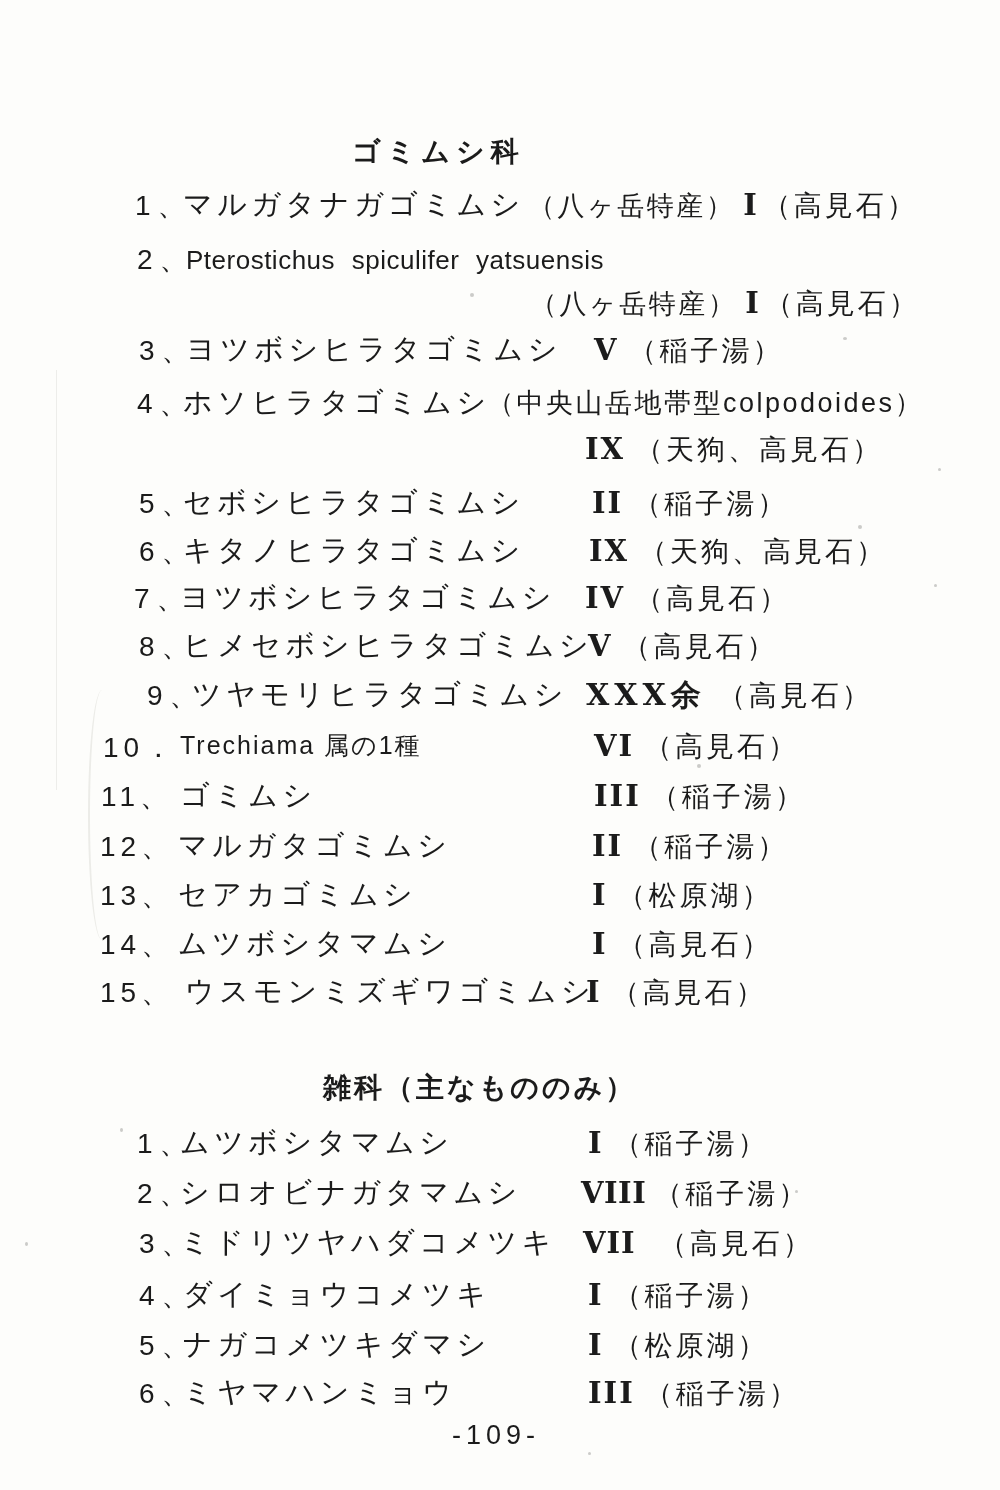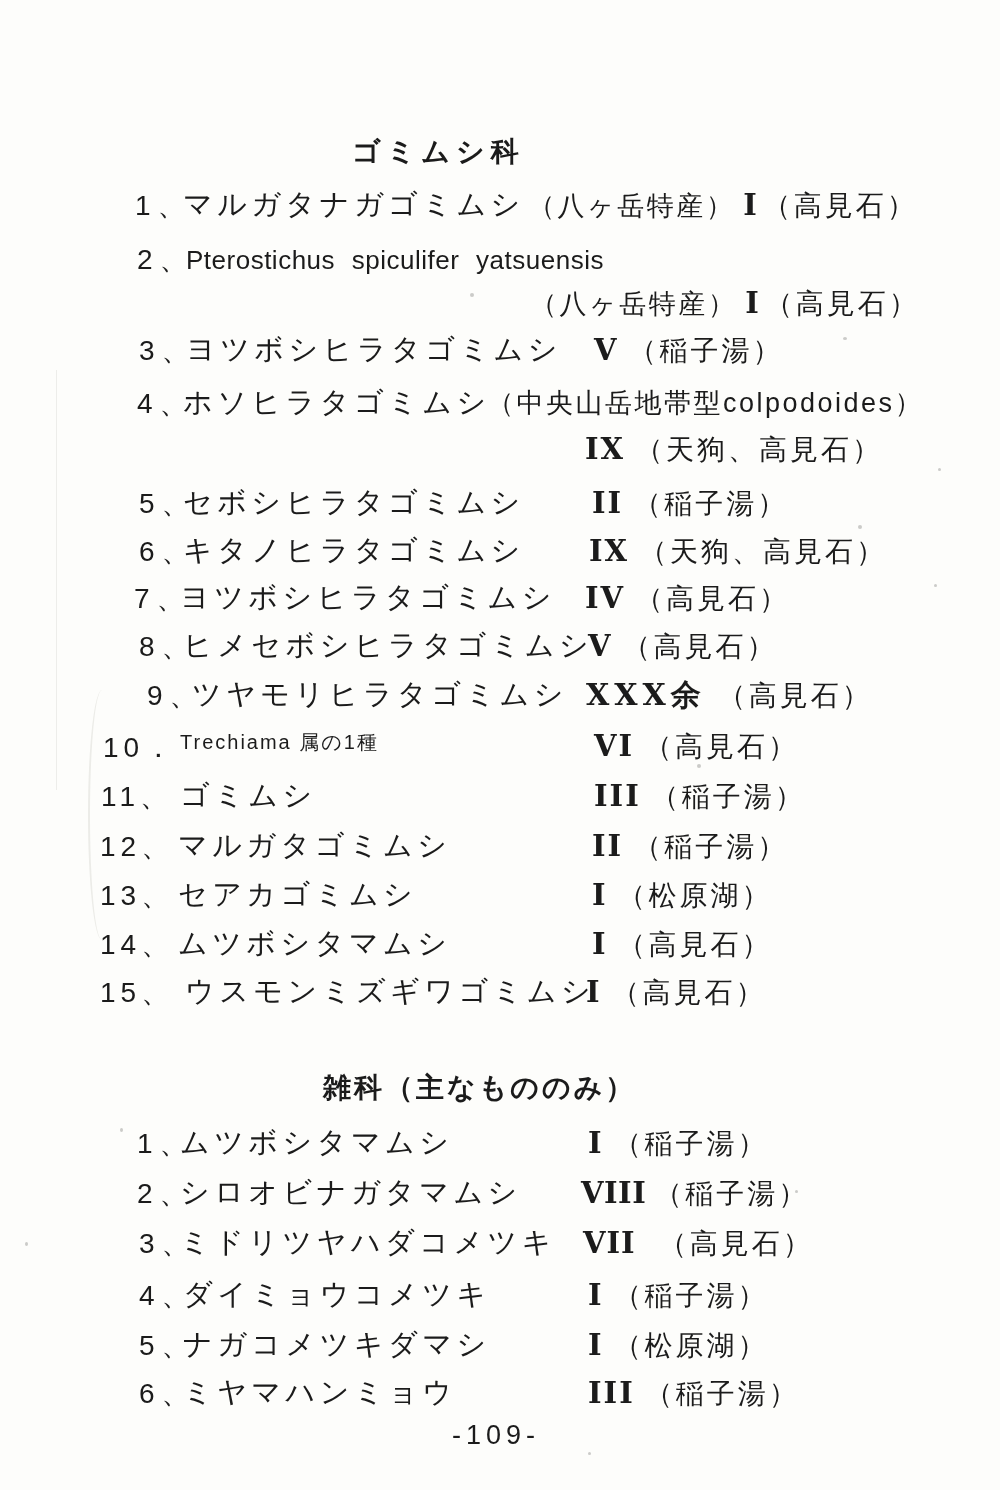--- a/index.html
+++ b/index.html
@@ -10,21 +10,21 @@
     overflow:hidden;
     font-family:"Liberation Sans",sans-serif;
     color:#1b1b1b;
   }
   .t{position:absolute;white-space:nowrap;line-height:1.15;}
   .title{font-size:28px;letter-spacing:6px;font-weight:600;}
   .title2{font-size:28px;letter-spacing:3px;font-weight:600;}
   .num{font-size:28px;letter-spacing:7px;}
   .name{font-size:29px;letter-spacing:4.5px;font-weight:500;}
   .latin{font-size:26px;letter-spacing:0.5px;word-spacing:9px;font-weight:500;}
-  .mixed{font-size:20px;letter-spacing:2px;font-weight:500;}
+  .mixed{font-size:25px;letter-spacing:2px;font-weight:500;}
   .note{font-size:27px;letter-spacing:2.5px;font-weight:500;}
   .val span{display:inline-block;}
   .loc{font-size:28px;letter-spacing:3px;font-weight:500;}
   .count{
     font-family:"DejaVu Serif",serif;
     font-size:29px;font-weight:600;letter-spacing:2px;
     margin-right:10px;
   }
   .count.wide{letter-spacing:5px;font-size:30px;}
   .pageno{font-size:27px;letter-spacing:5px;font-weight:500;}

